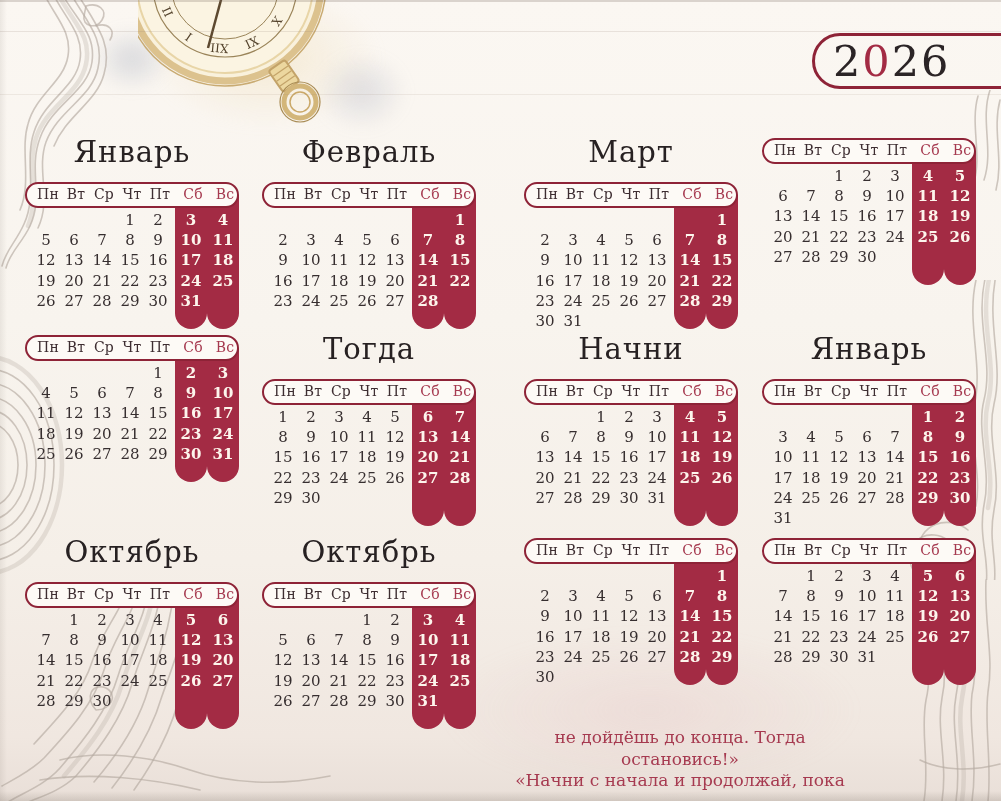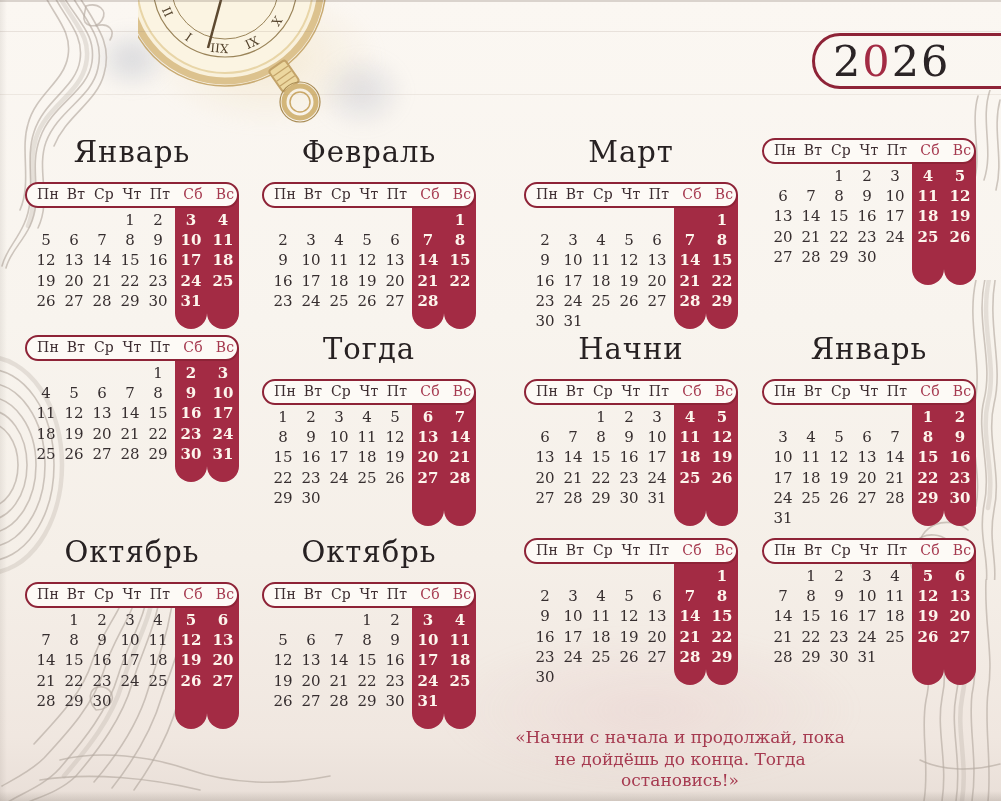--- a/index.html
+++ b/index.html
@@ -765,15 +765,15 @@
           <span class="date" style="left: 5px; top: 108.8px;">28</span>
           <span class="date" style="left: 33px; top: 108.8px;">29</span>
           <span class="date" style="left: 61px; top: 108.8px;">30</span>
           <span class="date" style="left: 89px; top: 108.8px;">31</span>
         </div>
       </div>
     </div>
   </div>
 
 <div class="quote">
+  <div>не дойдёшь до конца. Тогда остановись!»</div>
   <div>«Начни с начала и продолжай, пока</div>
-  <div>не дойдёшь до конца. Тогда остановись!»</div>
 </div>
 
 </body></html>

